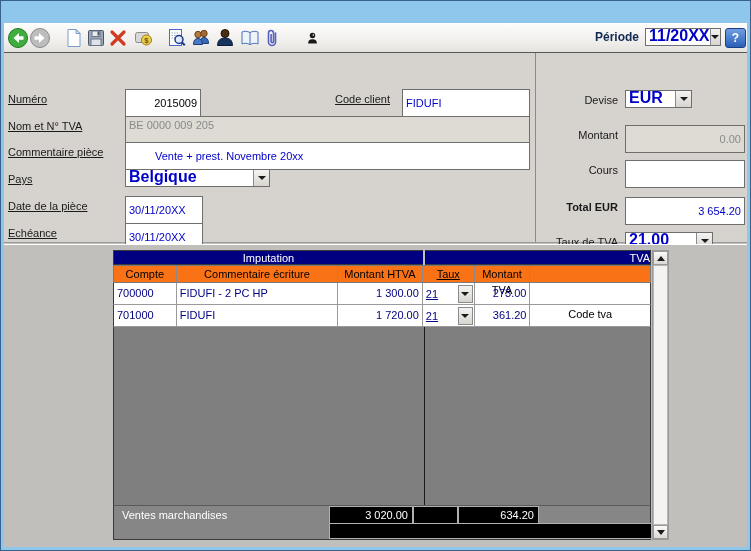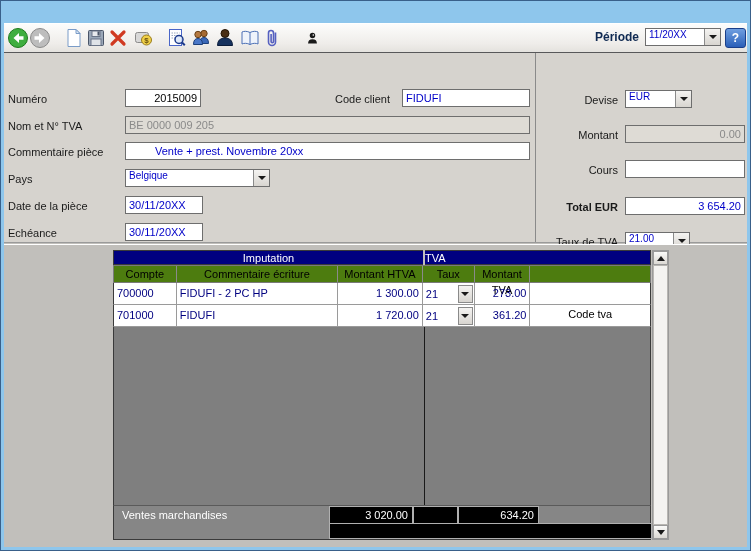--- a/index.html
+++ b/index.html
@@ -30,56 +30,56 @@
              background:linear-gradient(#fdfdfc,#efedea 70%,#e4e2de);
              border-bottom:1px solid #58585a; box-shadow:inset 0 1px 0 #fff; }
   .tbtn { position:absolute; top:3px; width:24px; height:24px; display:flex; align-items:center; justify-content:center; }
   .periode-wrap { position:absolute; right:26px; top:5px; display:flex; align-items:center; }
   .periode-label { font-size:12px; font-weight:bold; color:#102a52; margin-right:6px; }
   .help-btn { position:absolute; right:1px; top:5px; width:21px; height:20px; border-radius:3px;
               background:linear-gradient(#6f9fe0,#2a5fb8); border:1px solid #1a3f8a; color:#fff;
               font-weight:bold; font-size:12px; text-align:center; line-height:18px; }
 
   
-  .field { position:absolute; height:18px; background:#fff; border:1px solid #6e6e6e;
+  .field { position:absolute; height:28px; background:#fff; border:1px solid #6e6e6e;
            font-size:11px; padding:0 3px; line-height:16px; }
   input.field { outline:none; }
   .blue { color:#0000c8; }
   .right { text-align:right; }
   .disabled-field { background:#dedbd5; color:#8a8a8a; }
   .dropdown { position:absolute; height:18px; background:#fff; border:1px solid #6e6e6e;
-              font-size:10px; display:flex; align-items:flex-start; }
+              font-size:16px; display:flex; align-items:flex-end;font-weight:bold; }
   .dropdown .val { flex:1; padding-left:3px; }
   .dd-btn { width:16px; height:100%; background:linear-gradient(#f4f3f1,#d8d5d0);
             border-left:1px solid #8a8a8a; display:flex; align-items:center; justify-content:center; }
   .dd-btn::after { content:""; width:0; height:0; border:4px solid transparent; border-top:4px solid #1a1a1a; margin-top:4px; }
 
   
   .form { position:absolute; left:0; right:0; top:30px; height:190px; background:#d6d3ce;
           border-bottom:1px solid #9a9a9a; font-size:11px; }
-  .flabel { position:absolute; left:4px; color:#1a1a1a; }
+  .flabel { position:absolute; left:4px; color:#1a1a1a;text-decoration:underline; }
   .vdiv { position:absolute; left:531px; top:0; bottom:0; width:1px; background:#8a8a8a; }
   .rlabel { position:absolute; width:80px; text-align:right; color:#1a1a1a; }
   .nomtva { display:flex; justify-content:space-between; padding-right:60px; }
 
   
   .main { position:absolute; left:0; right:0; top:221px; bottom:0; background:#c1bfbb; box-shadow:inset 0 1px 0 #fff; }
 
   .tbl { position:absolute; left:109px; top:6px; width:538px; font-size:11px; }
   .tgroup { display:flex; height:15px; }
   .tgroup .g1 { width:310px; background:#000080; color:#fff; text-align:center; line-height:15px; border:1px solid #3a3a3a; border-right:none; }
   .tgroup .gap { width:2px; background:#c1bfbb; }
-  .tgroup .g2 { width:226px; background:#000080; color:#fff; text-align:left; line-height:15px; border:1px solid #3a3a3a; border-left:none; }
-  .thead { display:flex; height:18px; background:#4d7c0f; border:1px solid #7a7a7a; }
+  .tgroup .g2 { width:226px; background:#000080; color:#fff; text-align:right; line-height:15px; border:1px solid #3a3a3a; border-left:none; }
+  .thead { display:flex; height:18px; background:#f97316; border:1px solid #7a7a7a; }
   .thead .hc { border-right:1px solid #8a8a8a; text-align:center; line-height:16px; color:#000; }
   .thead .hc:last-child { border-right:none; }
   .trow { display:flex; height:22px; background:#fff; border-left:1px solid #3a3a3a; border-right:1px solid #3a3a3a; border-bottom:1px solid #9a9a9a; color:#000080; }
   .trow .tc { border-right:1px solid #9a9a9a; padding:0 3px; line-height:20px; overflow:hidden; white-space:nowrap; }
   .trow .tc:last-child { border-right:none; }
-  .c1 { width:63px; } .c2 { width:162px; } .c3 { width:85px; } .c4 { width:52px; } .c5 { width:56px; } .c6 { width:120px;margin-top:40px; }
+  .c1 { width:63px; } .c2 { width:162px; } .c3 { width:85px; } .c4 { width:52px;text-decoration:underline; } .c5 { width:56px; } .c6 { width:120px;margin-top:40px; }
   .thead .c1 { width:63px; } 
   .cell-dd { display:flex; align-items:center; padding:0 !important; }
   .cell-dd .val { flex:1; padding-left:3px; }
   .cell-dd .dd-btn { width:15px; height:18px; margin-right:1px; border:1px solid #8a8a8a; }
 
   .tempty { position:relative; height:178px; background:#7f7f7f; border-left:1px solid #3a3a3a; border-right:1px solid #3a3a3a; }
   .tempty .groupline { position:absolute; left:310px; top:0; bottom:0; width:1px; background:#1a1a1a; }
 
   .tsum { position:relative; height:18px; background:#868686; border-left:1px solid #3a3a3a; border-right:1px solid #3a3a3a; border-top:1px solid #5a5a5a; color:#fff;text-decoration:underline; }
   .tsum .slabel { position:absolute; left:8px; top:0; line-height:18px; }
@@ -261,21 +261,21 @@
       <div class="rlabel" style="left:534px; top:76px;">Montant</div>
       <input class="field disabled-field right" style="left: 621px; top: 72px; width: 120px;" value="0.00">
 
       <div class="rlabel" style="left:534px; top:111px;">Cours</div>
       <input class="field" style="left: 621px; top: 107px; width: 120px;" value="">
 
       <div class="rlabel" style="left:534px; top:148px; font-weight:bold;">Total EUR</div>
       <input class="field blue right" style="left: 621px; top: 144px; width: 120px;" value="3 654.20">
 
       <div class="rlabel" style="left:534px; top:183px;">Taux de TVA</div>
-      <div class="dropdown" style="left:621px; top:179px; width:65px;">
+      <div class="dropdown" style="left:621px; top:179px; width:88px;">
         <span class="val blue">21.00</span>
         <span class="dd-btn"></span>
       </div>
     </div>
 
     <div class="main">
       <div class="tbl">
 
         <div class="tgroup">
           <div class="g1">Imputation</div>

